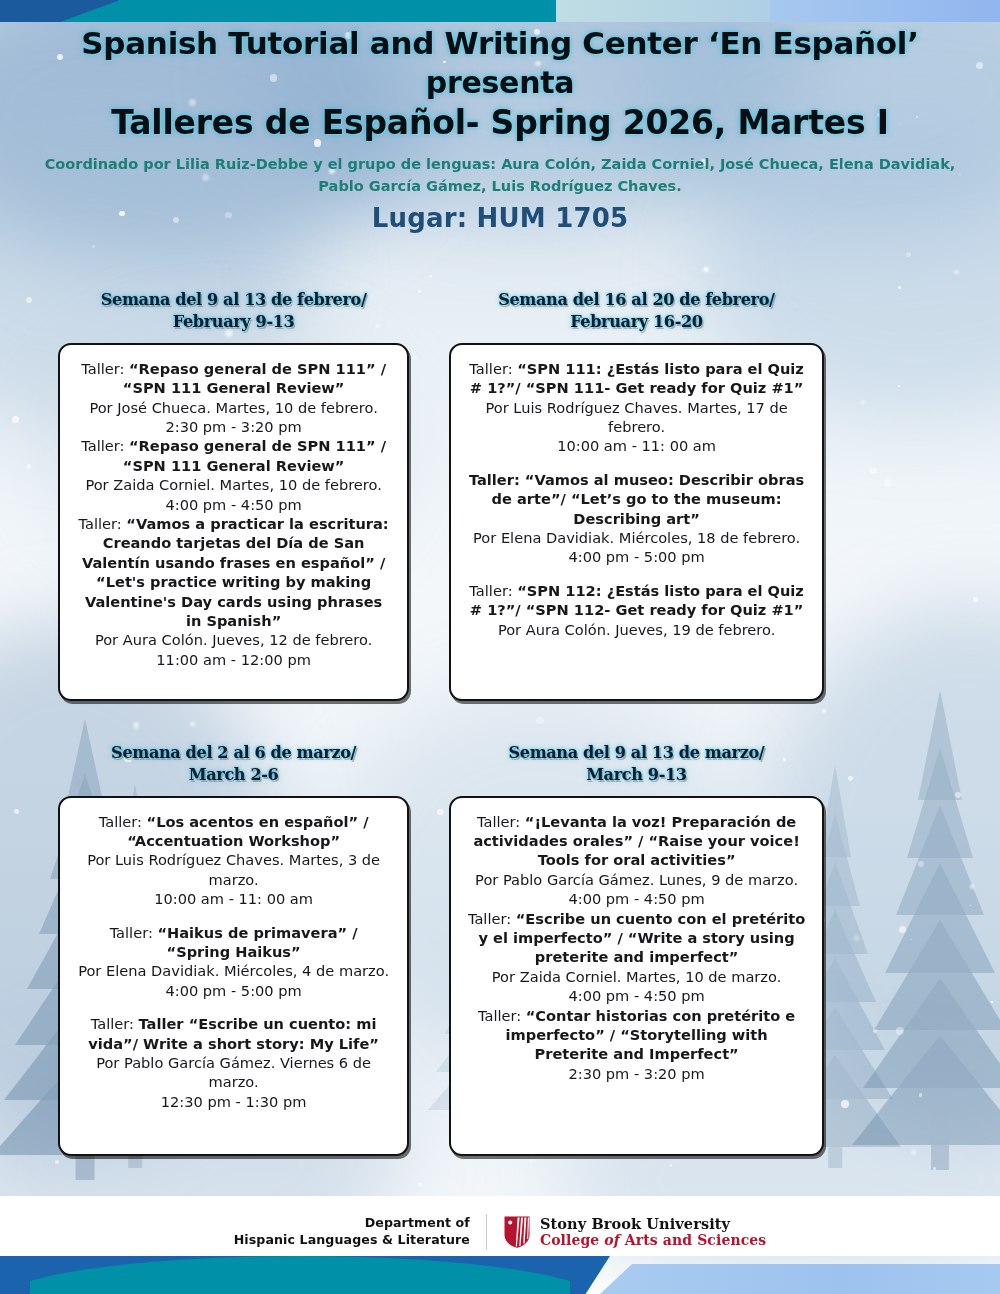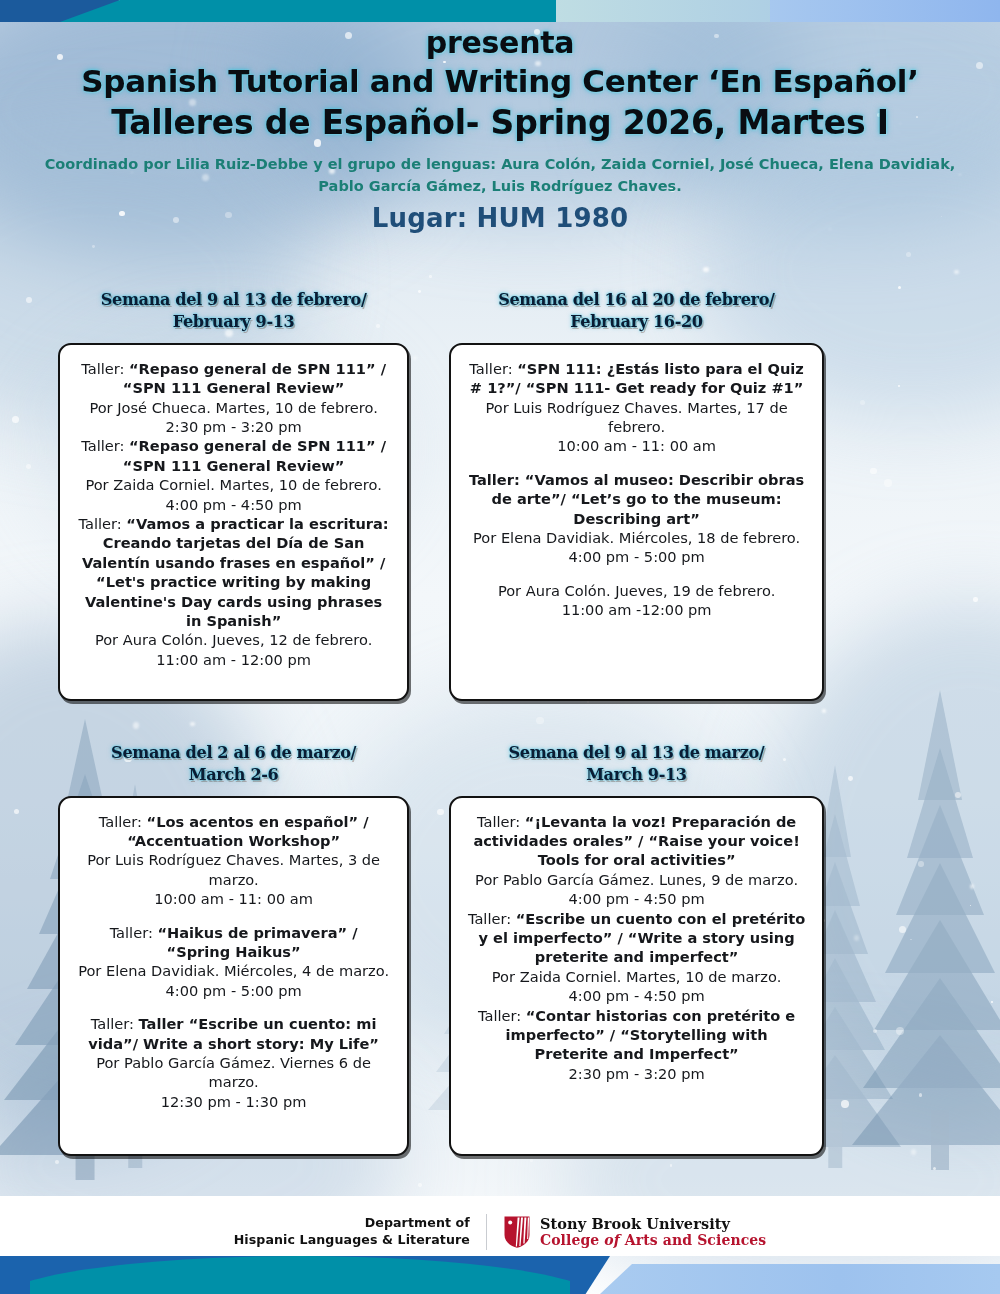--- a/index.html
+++ b/index.html
@@ -383,25 +383,25 @@
     </div>
 
   <div class="topbar">
     <div class="navy"></div>
     <div class="teal"></div>
     <div class="lightl"></div>
     <div class="lightr"></div>
   </div>
 
   <div class="header">
+    <div class="title-main">Spanish Tutorial and Writing Center ‘En Español’</div>
     <div class="title-main title-l2">presenta</div>
-    <div class="title-main">Spanish Tutorial and Writing Center ‘En Español’</div>
     <div class="title-main title-l3">Talleres de Español- Spring 2026, Martes I</div>
     <div class="coord">Coordinado por Lilia Ruiz-Debbe y el grupo de lenguas: Aura Colón, Zaida Corniel, José Chueca, Elena Davidiak, Pablo García Gámez, Luis Rodríguez Chaves.</div>
-    <div class="lugar">Lugar: HUM 1980</div>
+    <div class="lugar">Lugar: HUM 1705</div>
   </div>
 
   <div class="grid">
     <div class="rowwrap r1">
       <div class="col left">
         <div class="weekhead">
           <span>Semana del 9 al 13 de febrero/</span><br>
           <span>February 9-13</span>
         </div>
         <div class="card">
@@ -423,22 +423,22 @@
         </div>
         <div class="card">
             <p><span>Taller: </span><b>“SPN 111: ¿Estás listo para el Quiz # 1?”/ “SPN 111- Get ready for Quiz #1”</b></p>
             <p>Por Luis Rodríguez Chaves. Martes, 17 de febrero.</p>
             <p>10:00 am - 11: 00 am</p>
             <div class="sp"></div>
             <p><b>Taller: </b><b>“Vamos al museo: Describir obras de arte”/ “Let’s go to the museum: Describing art”</b></p>
             <p>Por Elena Davidiak. Miércoles, 18 de febrero.</p>
             <p>4:00 pm - 5:00 pm</p>
             <div class="sp"></div>
+            <p><span>Taller: </span><b>“SPN 112: ¿Estás listo para el Quiz # 1?”/ “SPN 112- Get ready for Quiz #1”</b></p>
             <p>Por Aura Colón. Jueves, 19 de febrero.</p>
-            <p>11:00 am -12:00 pm</p>
           </div>
       </div>
     </div>
 
     <div class="rowwrap r2 row2">
       <div class="col left">
         <div class="weekhead">
           <span>Semana del 2 al 6 de marzo/</span><br>
           <span>March 2-6</span>
         </div>

